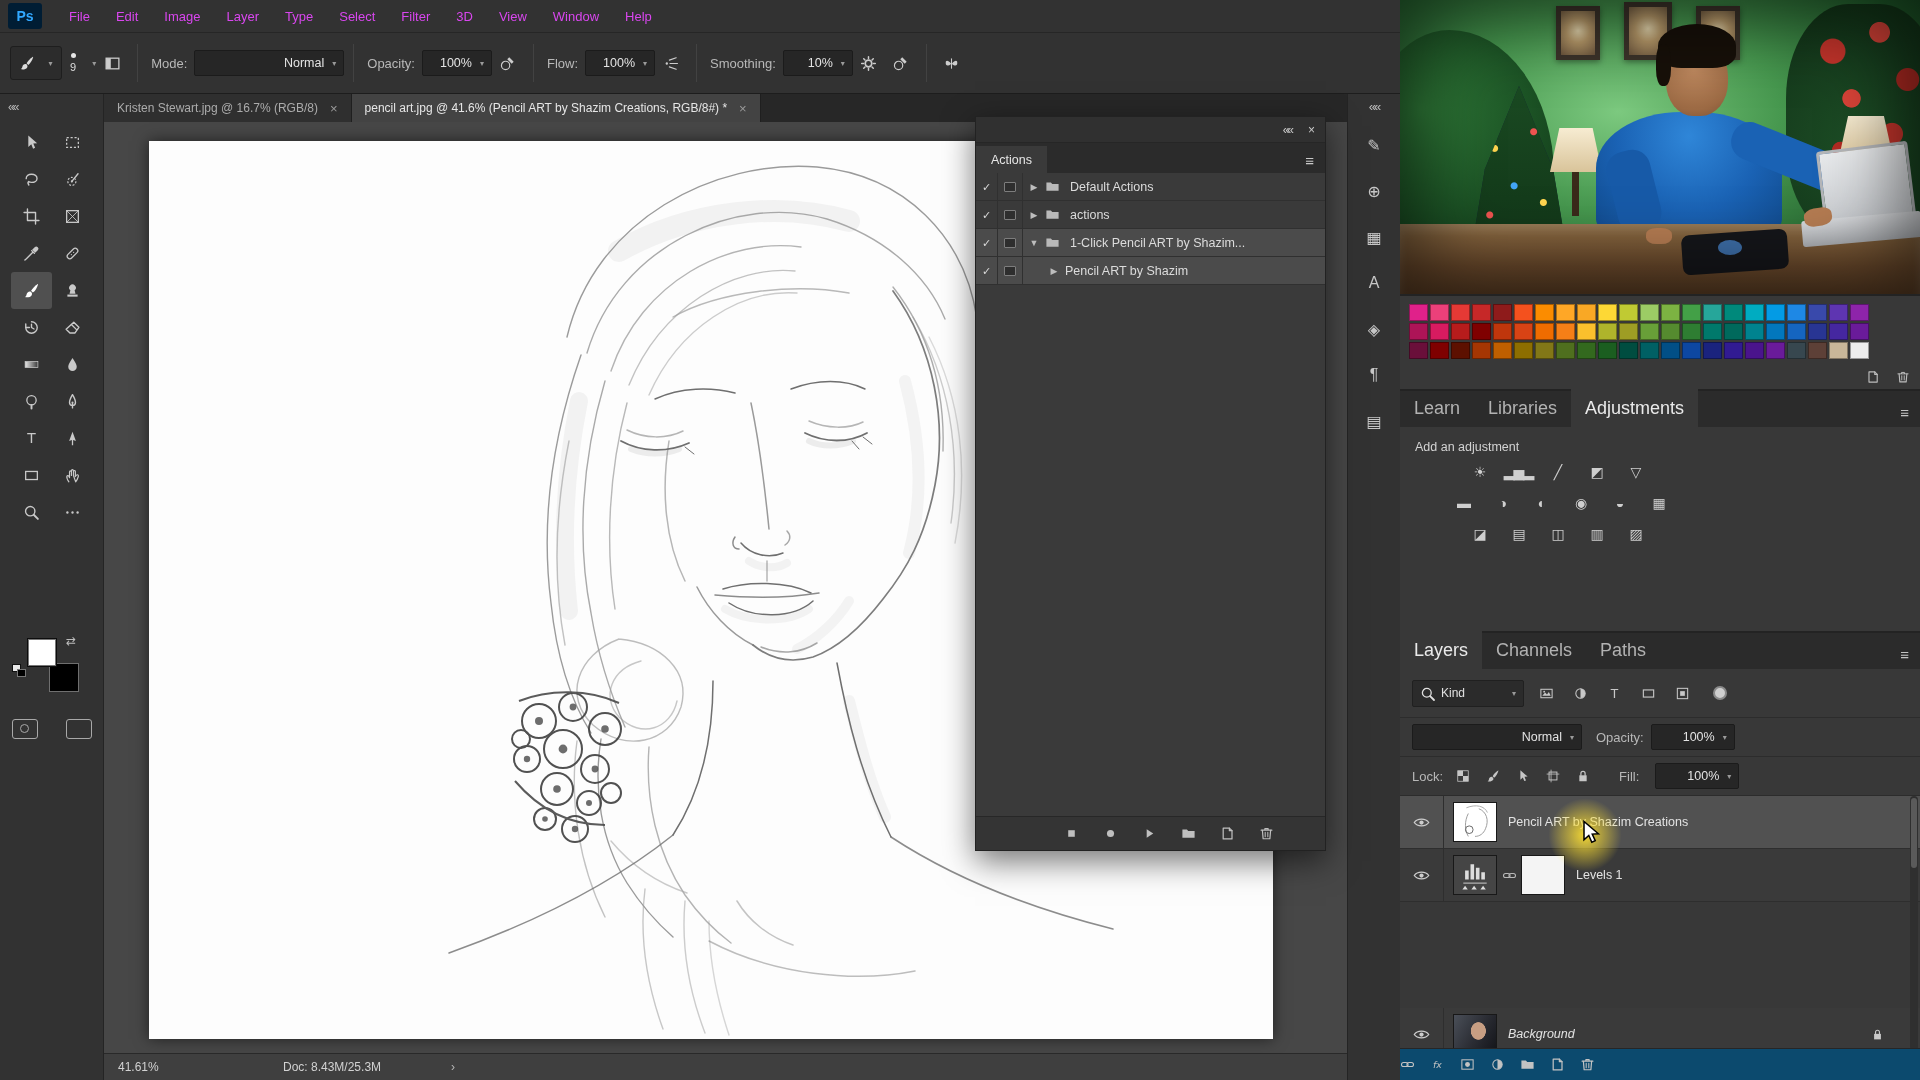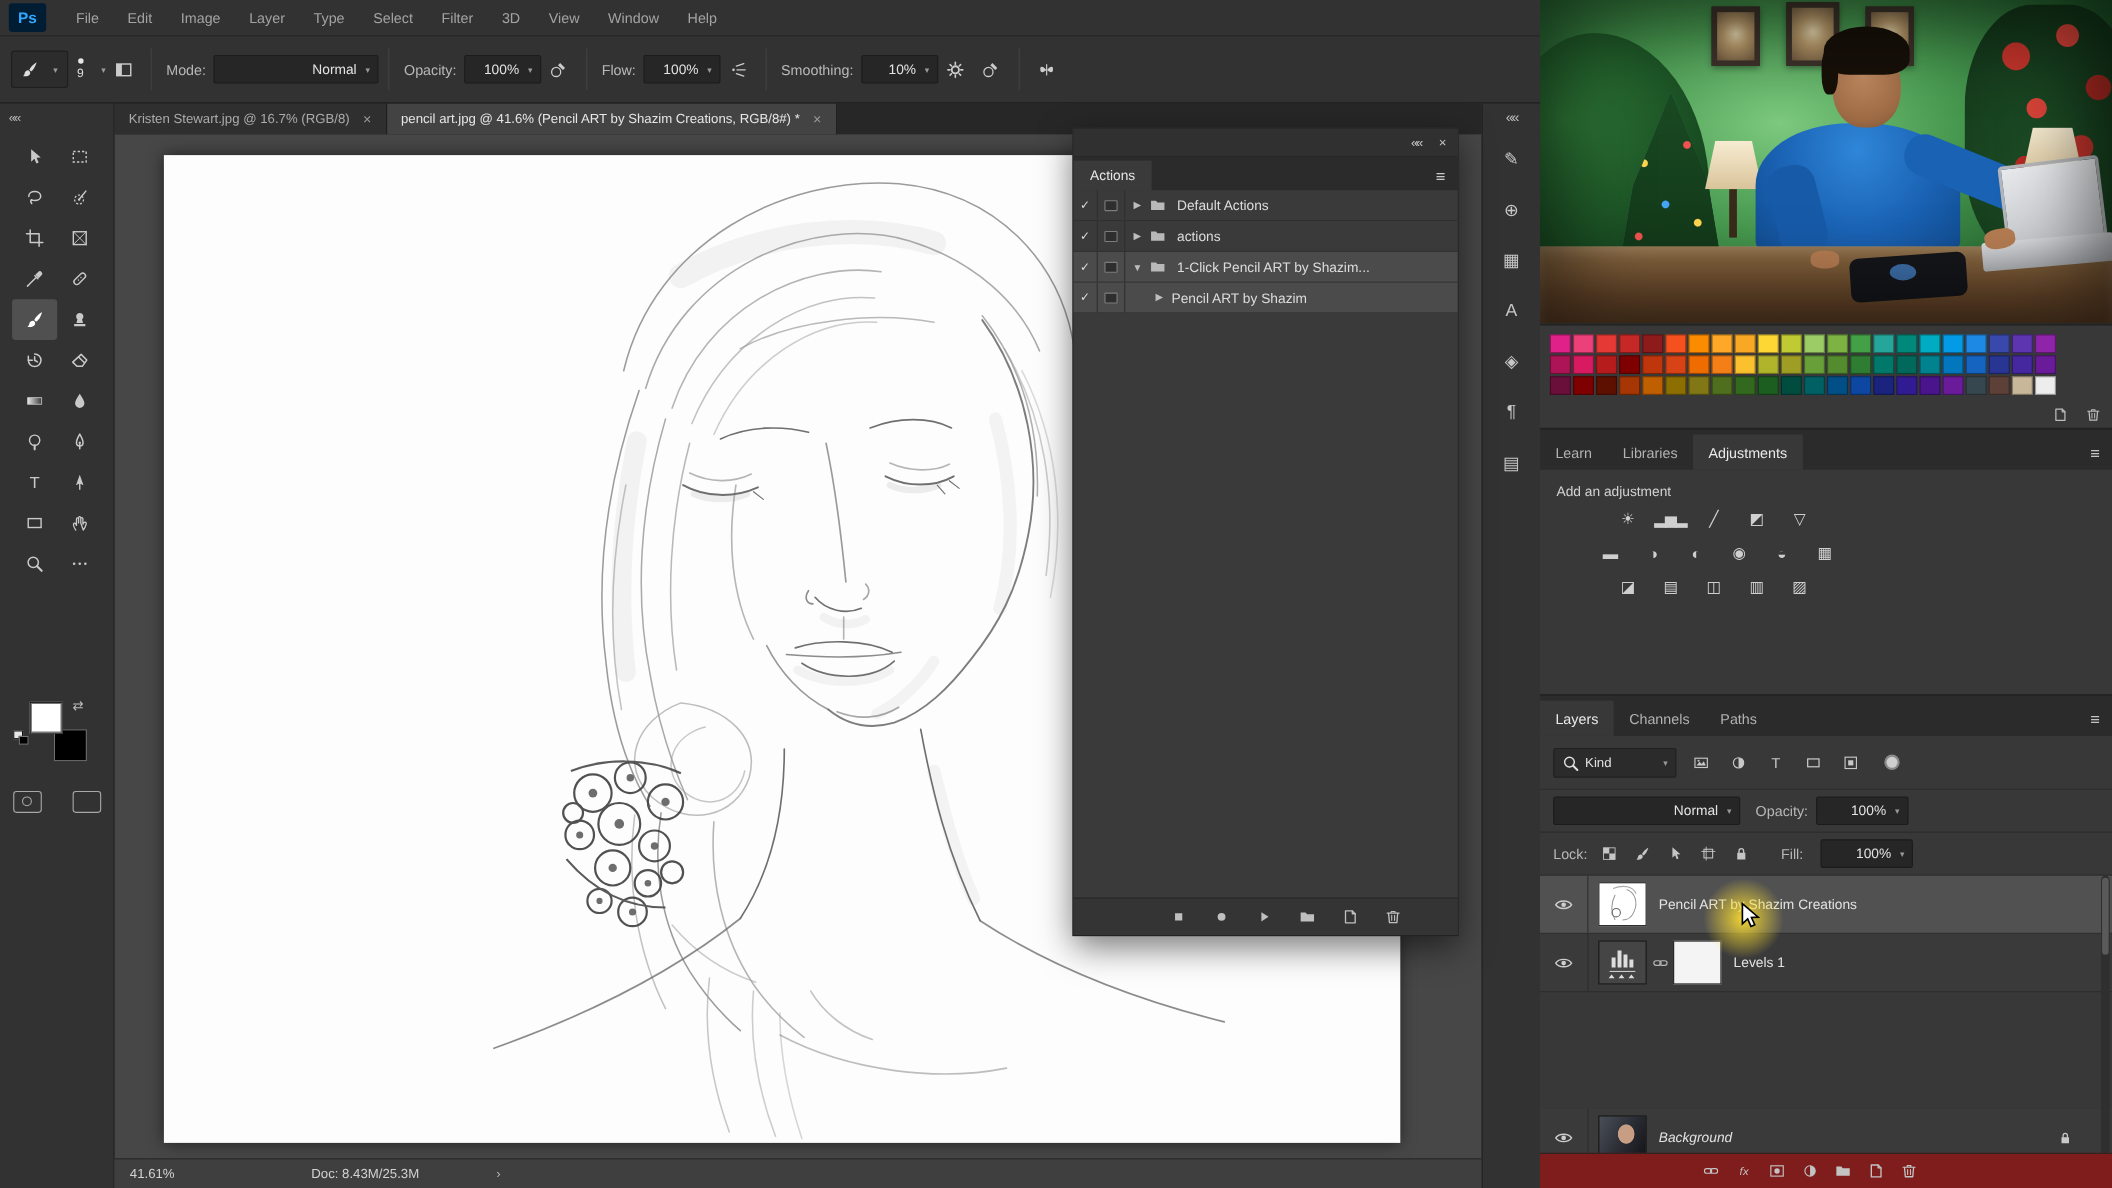--- a/index.html
+++ b/index.html
@@ -9,21 +9,21 @@
 #app{position:relative;width:1920px;height:1080px;background:#323232;color:#cfcfcf;font-size:12px}
 .ic{width:16px;height:16px;display:block}
 svg text{font-family:"DejaVu Sans",sans-serif}
 
 
 #menu-bar{position:absolute;top:0;left:0;width:1920px;height:33px;background:#323232;
   border-bottom:1px solid #262626;display:flex;align-items:center;z-index:5}
 .ps-logo{width:34px;height:26px;margin-left:8px;background:#001d34;color:#31a8ff;font-weight:bold;
   font-size:14px;display:flex;align-items:center;justify-content:center;border-radius:3px}
 #menu-items{display:flex;margin-left:14px}
-.menu-item{padding:0 13px;font-size:13px;color:#a3a3a3;line-height:33px}
+.menu-item{padding:0 13px;font-size:13px;color:#d946ef;line-height:33px}
 
 
 #options-bar{position:absolute;top:33px;left:0;width:1920px;height:61px;background:#323232;
   border-bottom:1px solid #1d1d1d;display:flex;align-items:center;z-index:4;padding-left:10px}
 .opt-sep{width:1px;height:38px;background:#424242;margin:0 9px}
 .opt-label{color:#b8b8b8;font-size:13px;margin:0 7px 0 4px;white-space:nowrap}
 .opt-select{height:26px;background:#262626;border:1px solid #1b1b1b;border-radius:2px;
   display:flex;align-items:center;justify-content:flex-end;padding:0 7px;color:#e3e3e3;font-size:12.5px}
 .dd{color:#9a9a9a;font-size:8px;margin-left:8px}
 .opt-btn{width:32px;height:30px;display:flex;align-items:center;justify-content:center;color:#cccccc;border-radius:3px}
@@ -168,21 +168,21 @@
 
 
 #swatches-panel{position:absolute;top:294px;left:0;width:520px;height:95px;background:#383838;border-top:2px solid #232323}
 #swatch-grid{position:absolute;top:8px;left:9px;display:grid;grid-template-columns:repeat(22,19px);grid-auto-rows:17px;gap:2px}
 .swatch{width:19px;height:17px;border:1px solid rgba(0,0,0,.35)}
 .sw-bottom{position:absolute;right:10px;bottom:5px;display:flex;gap:16px;color:#bdbdbd}
 .sw-bottom .ic{width:14px;height:14px}
 
 
 .panel-tabs{height:36px;display:flex;align-items:flex-end;background:#2b2b2b}
-.ptab{padding:9px 14px 8px;font-size:13px;color:#b2b2b2}
+.ptab{padding:9px 14px 8px;font-size:18px;color:#b2b2b2}
 .ptab.active{background:#383838;color:#eaeaea}
 .panel-menu{margin-left:auto;margin-right:11px;color:#c3c3c3;font-size:15px;padding-bottom:6px}
 
 
 #adjust-panel{position:absolute;top:389px;left:0;width:520px;height:242px;background:#383838;border-top:2px solid #232323}
 .adj-header{padding:13px 0 6px 15px;font-size:12.5px;color:#d3d3d3}
 #adj-grid{padding-left:66px}
 .adj-row{display:flex;gap:12px;margin-bottom:8px}
 .adj-row.r2{margin-left:-16px}
 .adj-icon{width:27px;height:23px;display:flex;align-items:center;justify-content:center;color:#cfcfcf;font-size:14px;letter-spacing:-1px}
@@ -212,22 +212,22 @@
 .lr-thumb.photo{background:
   radial-gradient(ellipse 12px 14px at 58% 42%,#c79e83 60%,rgba(0,0,0,0) 65%),
   linear-gradient(120deg,#4a4f58 0%,#2a2c33 55%,#131419 100%)}
 .lr-chain{width:20px;display:flex;justify-content:center;color:#b8b8b8;margin:0 2px}
 .lr-chain .ic{width:15px;height:15px}
 .lr-mask{width:44px;height:40px;background:#f4f4f4;border:1px solid #181818;flex:none}
 .lr-name{margin-left:11px;font-size:12.5px;color:#e2e2e2;white-space:nowrap}
 .lr-name.italic{font-style:italic}
 .lr-lock{margin-left:auto;margin-right:36px;color:#c9c9c9}
 .lr-lock .ic{width:13px;height:13px}
-.lp-bottom{position:absolute;left:0;bottom:0;width:520px;height:32px;background:#7f1d1d;border-top:1px solid #262626;
-  display:flex;align-items:center;justify-content:center;gap:15px;padding-right:30px;color:#c3c3c3}
+.lp-bottom{position:absolute;left:0;bottom:0;width:520px;height:32px;background:#0c4a6e;border-top:1px solid #262626;
+  display:flex;align-items:center;justify-content:flex-start;gap:15px;padding-right:30px;color:#c3c3c3}
 .lp-bottom .ic{width:15px;height:15px}
 .lp-scroll{position:absolute;right:2px;top:163px;width:8px;height:254px;background:#2f2f2f;border-radius:4px}
 .lp-scroll i{position:absolute;left:1px;top:2px;width:6px;height:70px;background:#5a5a5a;border-radius:3px}
 
 
 #cursor-hi{position:absolute;left:1548px;top:798px;width:74px;height:74px;border-radius:50%;z-index:9;pointer-events:none;
   background:radial-gradient(circle,rgba(255,225,50,.92) 0%,rgba(255,225,50,.35) 45%,rgba(255,225,50,0) 70%)}
 #cursor-arrow{position:absolute;left:1578px;top:820px;width:24px;height:24px;z-index:10;pointer-events:none}
 </style>
 </head>

